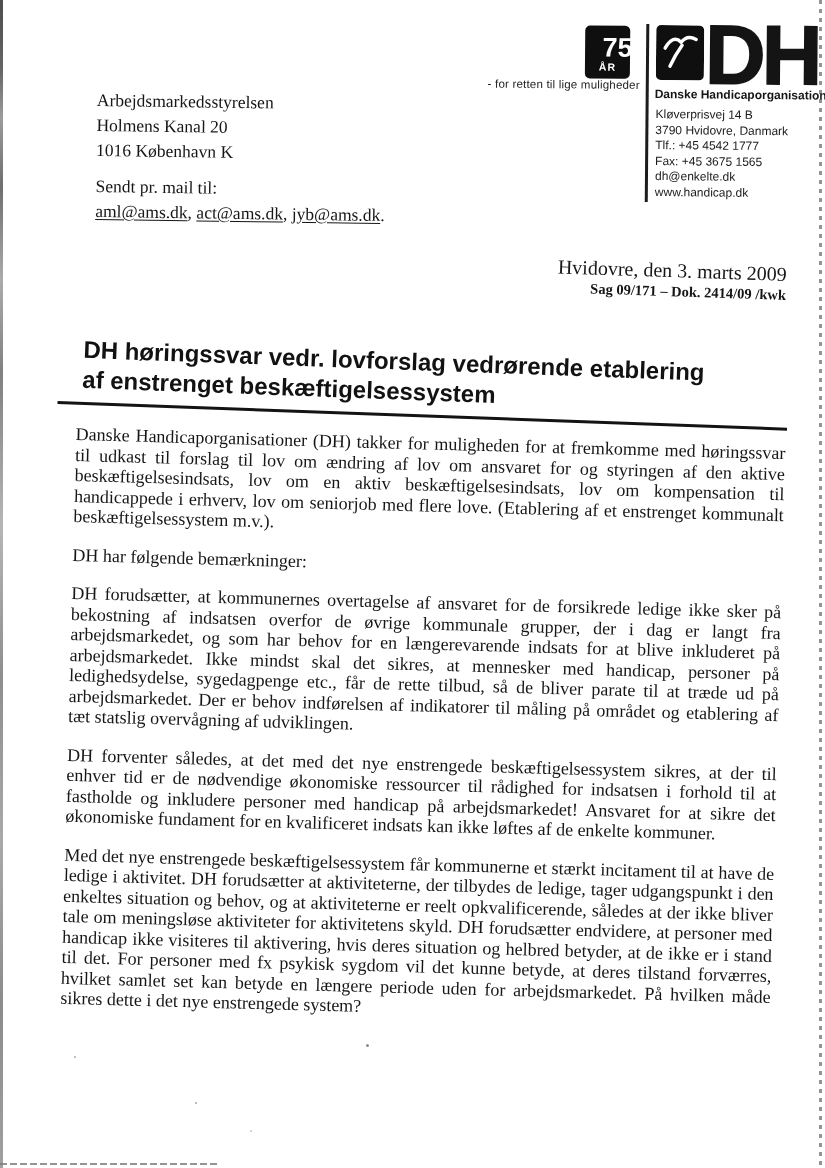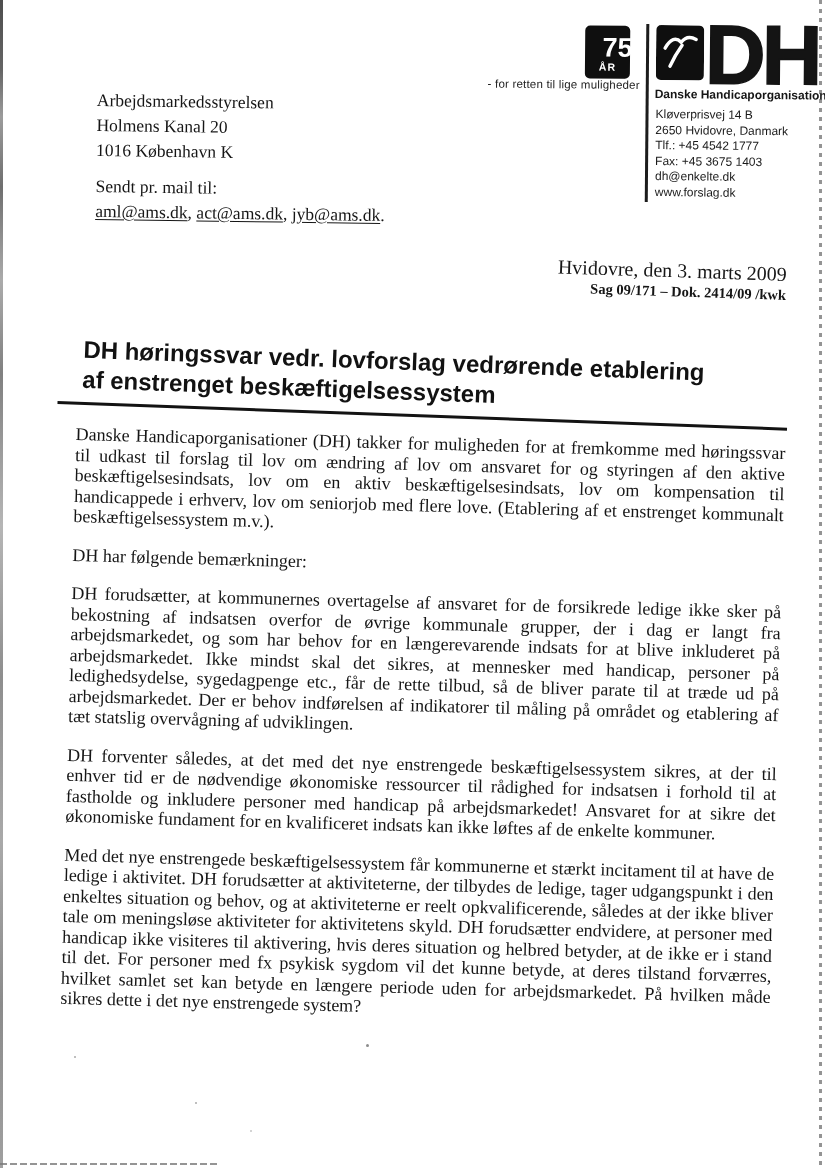--- a/index.html
+++ b/index.html
@@ -99,25 +99,25 @@
       <path d="M9 23 Q17 9 25 17 Q31 9 40 14" fill="none" stroke="#ffffff" stroke-width="3.4" stroke-linecap="round"></path>
       <path d="M26 20 Q19 30 14 41" fill="none" stroke="#ffffff" stroke-width="3.4" stroke-linecap="round"></path>
     </svg>
   </div>
 
   <div class="dh-word">DH</div>
   <div class="org-name">Danske Handicaporganisationer</div>
 
   <div class="lh-address">
     <div>Kløverprisvej 14 B</div>
-    <div>2650 Hvidovre, Danmark</div>
+    <div>3790 Hvidovre, Danmark</div>
     <div>Tlf.: +45 4542 1777</div>
-    <div>Fax: +45 3675 1403</div>
+    <div>Fax: +45 3675 1565</div>
     <div>dh@enkelte.dk</div>
-    <div>www.forslag.dk</div>
+    <div>www.handicap.dk</div>
   </div>
 </div>
 
 <div class="recipient">
   <div>Arbejdsmarkedsstyrelsen</div>
   <div>Holmens Kanal 20</div>
   <div>1016 København K</div>
   <div class="sent-label">Sendt pr. mail til:</div>
   <div>
     <span class="email">aml@ams.dk</span><span>, </span><span class="email">act@ams.dk</span><span>, </span><span class="email">jyb@ams.dk</span><span>.</span>

